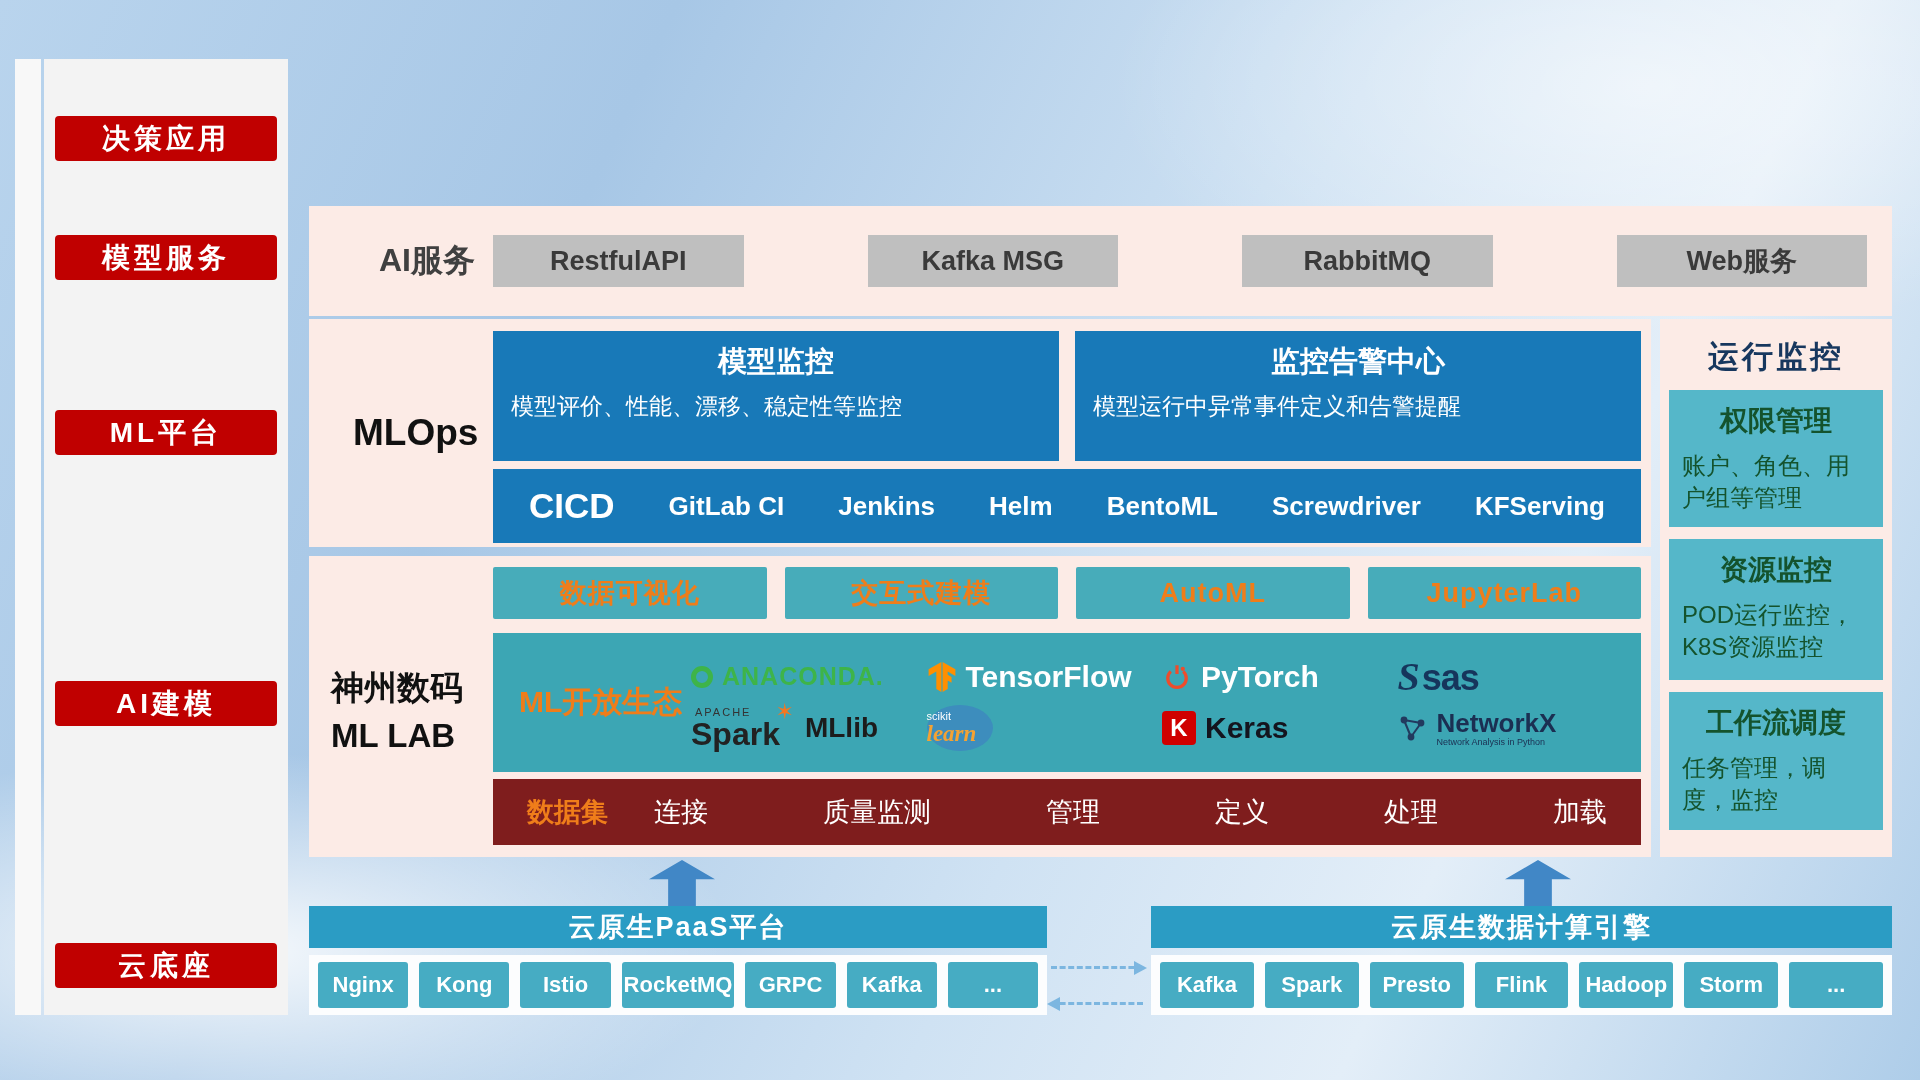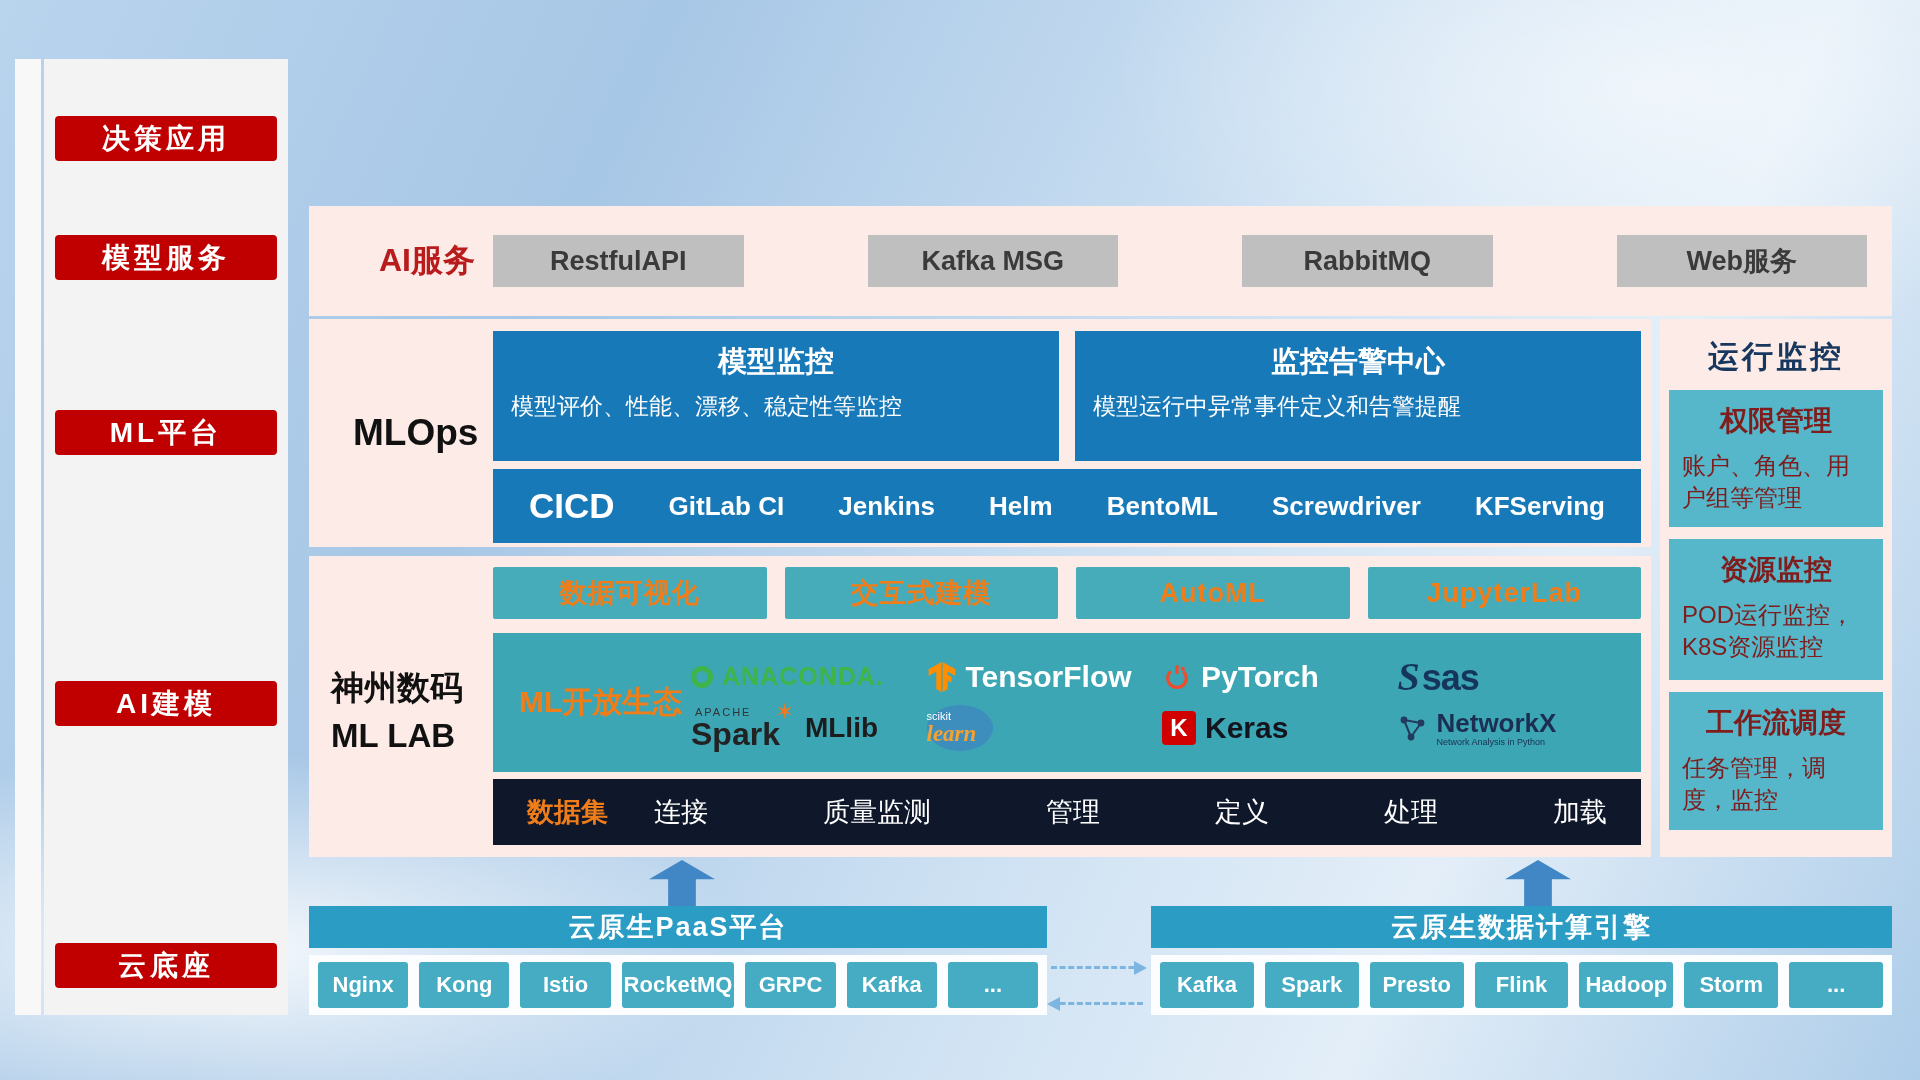--- a/index.html
+++ b/index.html
@@ -32,21 +32,21 @@
   .band-mllab    { top:556px; width:1342px; height:301px; }
   .band-monitor  { left:1660px; top:319px; width:232px; height:538px; }
 
   
   .ind-row { display:flex; align-items:center; height:50%; padding-left:52px; }
   .ind-label { width:152px; font-size:31px; font-weight:bold; color:#1f1f1f; letter-spacing:6px; }
   .ind-text { font-size:28px; color:#565656; letter-spacing:2px; }
 
   
   .svc-label { position:absolute; left:70px; top:50%; transform:translateY(-50%);
-               font-size:32px; font-weight:bold; color:#b91c1c; }
+               font-size:32px; font-weight:bold; color:#404040; }
   .svc-row { position:absolute; left:184px; right:25px; top:50%; transform:translateY(-50%);
              display:flex; gap:124px; }
   .svc-btn { flex:1; height:52px; background:#bfbfbf; color:#3a3a3a;
              display:flex; align-items:center; justify-content:center;
              font-size:27px; font-weight:bold; }
 
   
   .mlops-label { position:absolute; left:44px; top:50%; transform:translateY(-50%);
                  font-size:37px; font-weight:bold; color:#111; }
   .mlops-cards { position:absolute; left:184px; top:12px; width:1148px; display:flex; gap:16px; }
@@ -89,28 +89,28 @@
               display:flex; flex-direction:column; justify-content:center; line-height:1; }
   .skl-small { font-size:11px; color:#fff; }
   .skl-learn { font-family:"Liberation Serif", serif; font-style:italic; font-size:23px; font-weight:bold; color:#f4a233; }
   .keras-k { width:34px; height:34px; background:#d00000; color:#fff; border-radius:4px;
              display:flex; align-items:center; justify-content:center; font-size:24px; font-weight:bold; }
   .keras-text { font-size:30px; font-weight:bold; color:#14141e; }
   .nx-stack { display:flex; flex-direction:column; line-height:1.1; }
   .nx-text { font-size:26px; font-weight:bold; color:#1b2f52; }
   .nx-sub  { font-size:9px; color:#1b2f52; }
   .dataset { position:absolute; left:184px; top:223px; width:1148px; height:66px;
-             background:#0f172a; display:flex; align-items:center; padding:0 34px; }
+             background:#7f1d1d; display:flex; align-items:center; padding:0 34px; }
   .ds-label { color:#ef7d1a; font-size:27px; font-weight:bold; margin-right:46px; }
   .ds-items { flex:1; display:flex; justify-content:space-between; color:#fff; font-size:27px; }
 
   
   .mon-title { padding-top:17px; text-align:center; font-size:31px; font-weight:bold;
                color:#17375e; letter-spacing:3px; }
-  .mon-card { position:absolute; left:9px; width:214px; background:#55b7c9; color:#7f1d1d;
+  .mon-card { position:absolute; left:9px; width:214px; background:#55b7c9; color:#14532d;
               padding:8px 13px; }
   .mon-card h5 { text-align:center; font-size:28px; margin:4px 0 10px; }
   .mon-card p  { font-size:24px; line-height:1.35; }
 
   
   .found { position:absolute; top:906px; }
   .found-paas   { left:309px;  width:738px; }
   .found-engine { left:1151px; width:741px; }
   .found-header { height:42px; background:#2b9cc4; color:#fff; display:flex; align-items:center;
                   justify-content:center; font-size:27px; font-weight:bold; letter-spacing:2px; }

